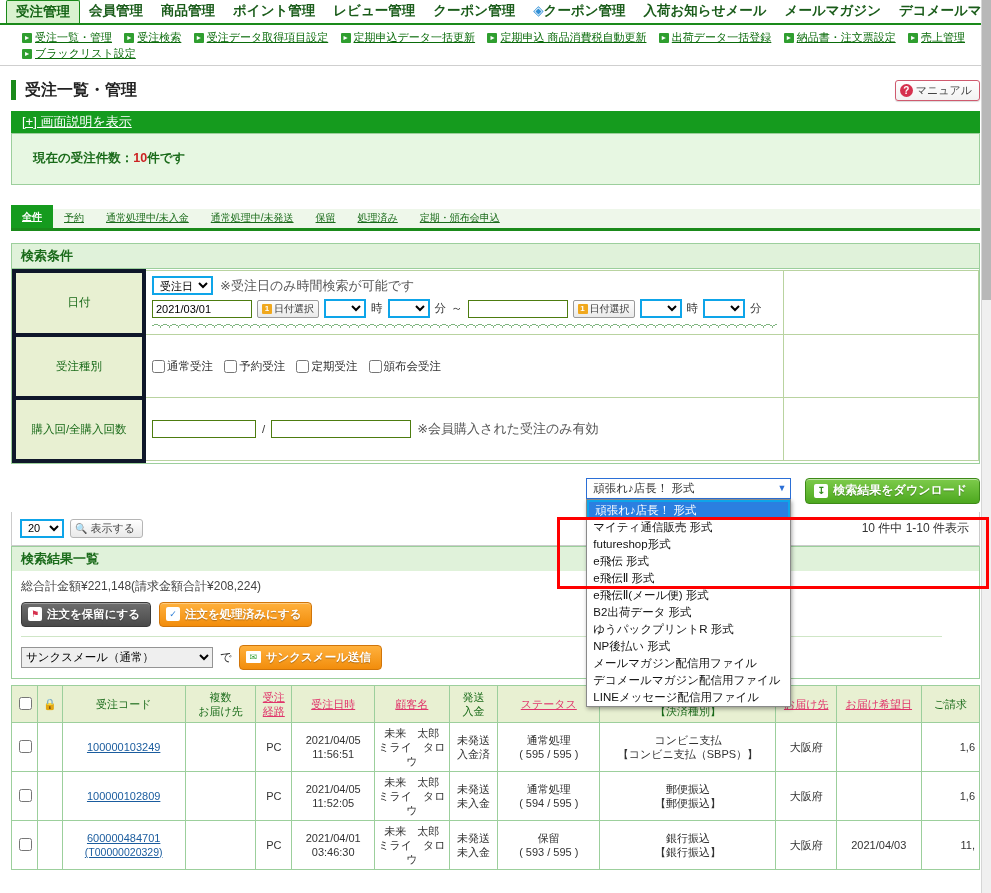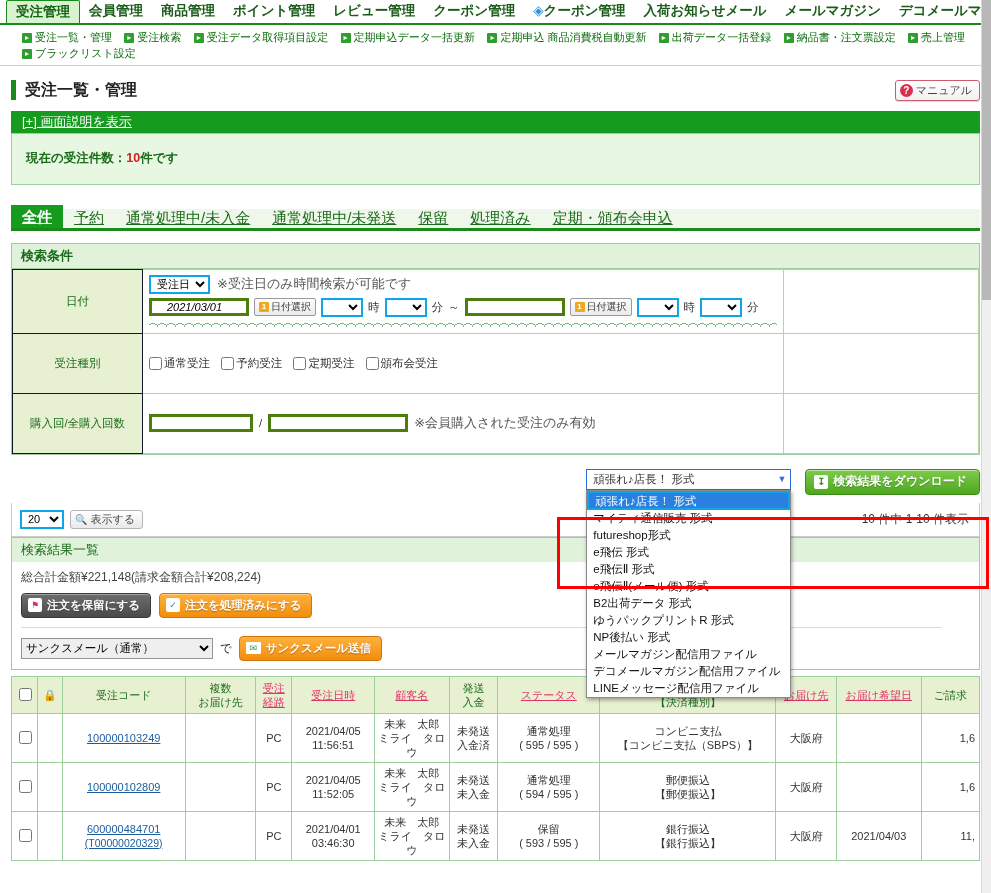--- a/index.html
+++ b/index.html
@@ -48,20 +48,21 @@
     background: #ffffff;
     line-height: 15px;
     border-bottom: 1px solid #cfcfcf;
     overflow: hidden;
     white-space: normal;
   }
   .subnav-link {
     display: inline-block;
     font-size: 11px;
     color: #0a6b0a;
+    text-decoration: underline;
     margin-right: 9px;
     cursor: pointer;
     vertical-align: middle;
   }
   .bullet {
     display: inline-block;
     width: 10px; height: 10px;
     background: #2f9e2f;
     color: #ffffff;
     font-size: 8px;
@@ -110,37 +111,37 @@
   }
   .explain-bar a {
     color: #ffffff; font-size: 13px; text-decoration: underline; cursor: pointer;
   }
 
   .count-box {
     border: 1px solid #9ccf9c;
     background: #e7f7e2;
     height: 52px;
     display: flex; align-items: center;
-    padding-left: 14px;
+    padding-left: 21px;
     margin-bottom: 10px;
   }
   .count-box .txt { font-size: 12.5px; font-weight: bold; color: #1a6b1a; }
   .count-box .num { color: #cc2222; font-weight: bold; }
 
   
   .tabs {
     display: flex; align-items: flex-end;
     height: 22px;
     background: #eef7ea;
     border-bottom: 3px solid #1a8a1a;
     width: 100%;
     margin-top: 24px;
   }
   .tab {
-    font-size: 15px;
+    font-size: 10px;
     padding: 3px 11px;
     color: #1a6b1a;
     text-decoration: underline;
     cursor: pointer;
     line-height: 15px;
   }
   .tab.active {
     background: #159b1e;
     color: #ffffff;
     font-weight: bold;
@@ -156,38 +157,38 @@
     display: flex; align-items: center;
     padding-left: 9px;
     border-bottom: 1px solid #9ccf9c;
   }
   .panel-head .t { font-size: 13px; font-weight: bold; color: #1a6b1a; }
 
   table.cond { width: 100%; border-collapse: collapse; background: #fff; }
   table.cond th {
     width: 130px;
     background: #e8f0d2;
-    border: 1px solid #0f172a;
+    border: 4px solid #0f172a;
     color: #1a6b1a;
     font-size: 11.5px;
     font-weight: normal;
     text-align: center;
     padding: 22px 4px;
     vertical-align: middle;
   }
   table.cond td {
     border: 1px solid #b9d3a0;
     padding: 5px 6px;
     font-size: 11.5px;
     vertical-align: middle;
   }
   td.spacer { border: 1px solid #b9d3a0; background: #fff; width: 195px; }
 
-  .inp { border: 3px solid #4d7c0f; background: #fff; height: 18px; font-size: 11px; padding: 0 15px;
-         font-family: "Liberation Sans", sans-serif; font-style: italic; }
+  .inp { border: 1px solid #4d7c0f; background: #fff; height: 18px; font-size: 11px; padding: 0 3px;
+         font-family: "Liberation Sans", sans-serif; }
   .sel {
     border: 2px solid #0ea5e9; background: #fff; height: 19px; font-size: 11px;
     font-family: "Liberation Sans", sans-serif; padding: 0 2px;
   }
   .datebtn {
     display: inline-flex; align-items: center; gap: 2px;
     border: 1px solid #9a9a9a; background: linear-gradient(#fdfdfd,#eaeaea);
     border-radius: 2px; padding: 1px 4px; font-size: 10px; color: #333; cursor: pointer;
     vertical-align: middle;
   }
@@ -284,21 +285,21 @@
     margin-left: 6px;
   }
   .show-btn .ic { color: #f08a1e; font-size: 10px; }
   .pager-txt { font-size: 12px; color: #333; }
 
   
   .res-head {
     background: #e0f2da; border: 1px solid #9ccf9c; border-bottom: none;
     height: 25px; display: flex; align-items: center; padding-left: 9px;
   }
-  .res-head .t { font-size: 13px; font-weight: normal; color: #1a6b1a; }
+  .res-head .t { font-size: 13px; font-weight: bold; color: #1a6b1a; }
   .res-body { border: 1px solid #9ccf9c; border-top: none; background: #fff; padding: 7px 9px 8px 9px; }
   .total-line { font-size: 12px; color: #444; margin-bottom: 7px; }
 
   .btnrow { display: flex; gap: 8px; align-items: center; }
   .gbtn {
     display: inline-flex; align-items: center; gap: 5px;
     border-radius: 4px; font-size: 11.5px; font-weight: bold; color: #fff;
     padding: 4px 10px 4px 6px; cursor: pointer;
     box-shadow: inset 0 1px 0 rgba(255,255,255,.35);
     text-shadow: 0 1px 1px rgba(0,0,0,.3);

